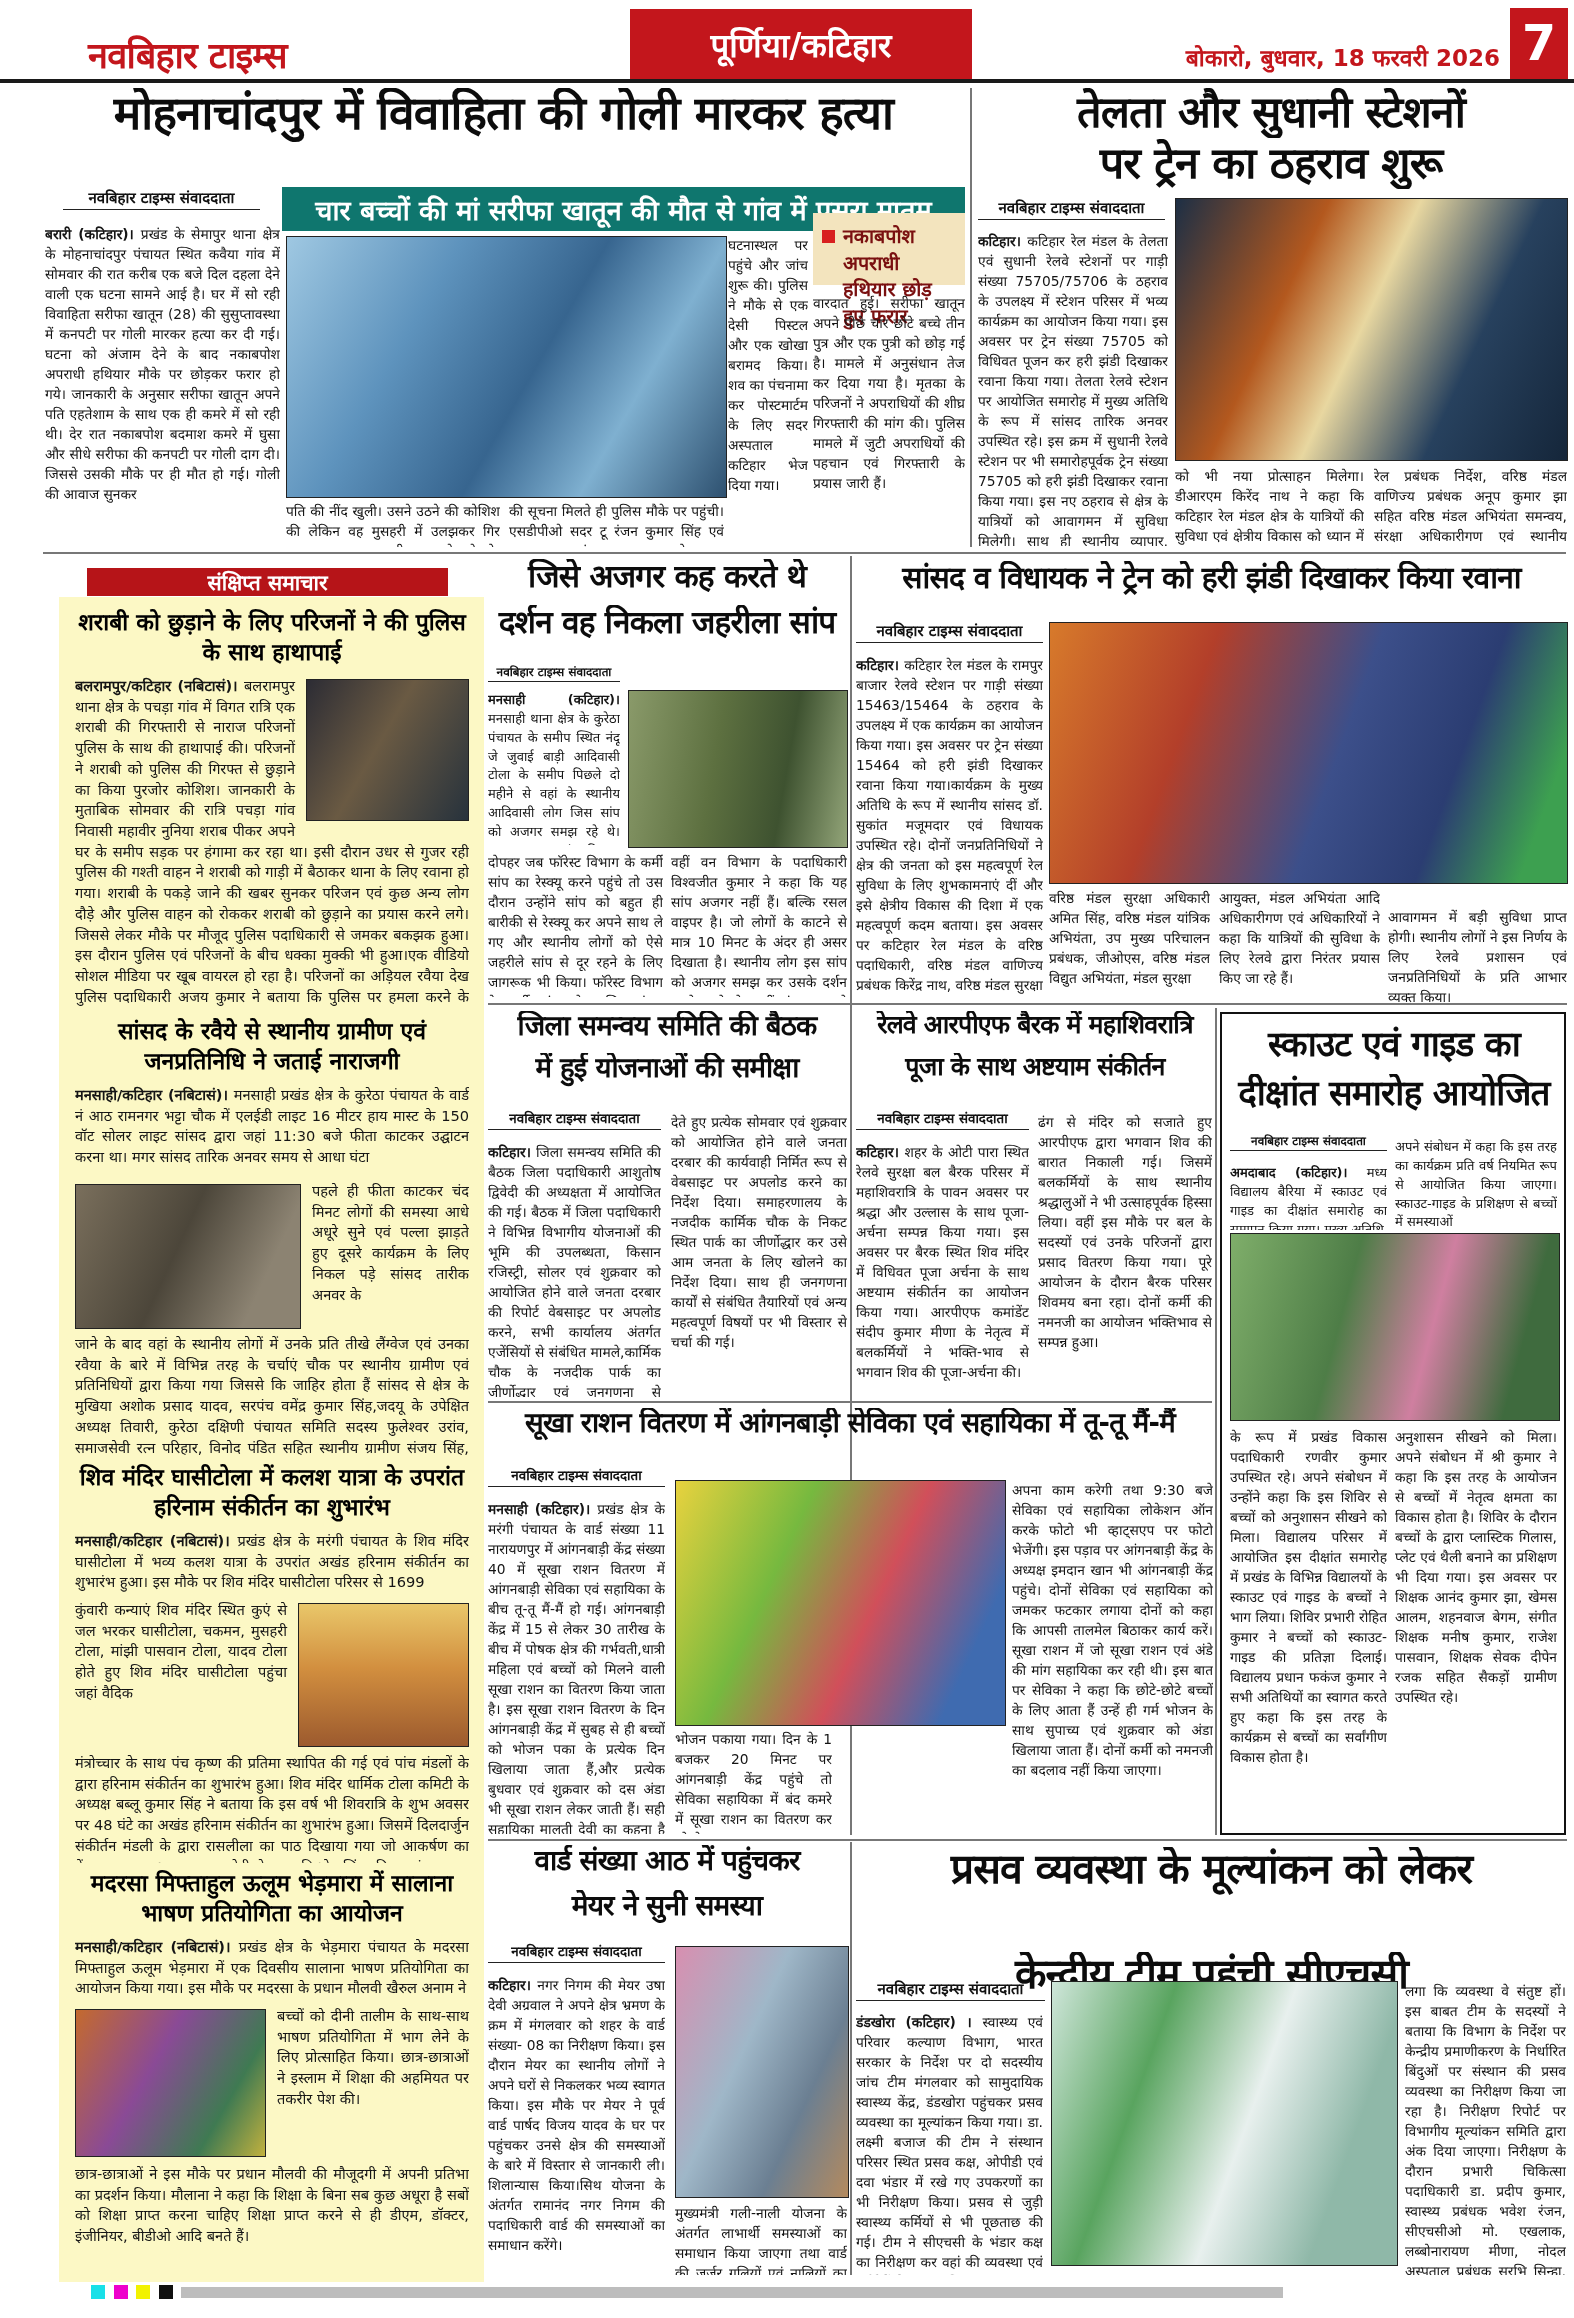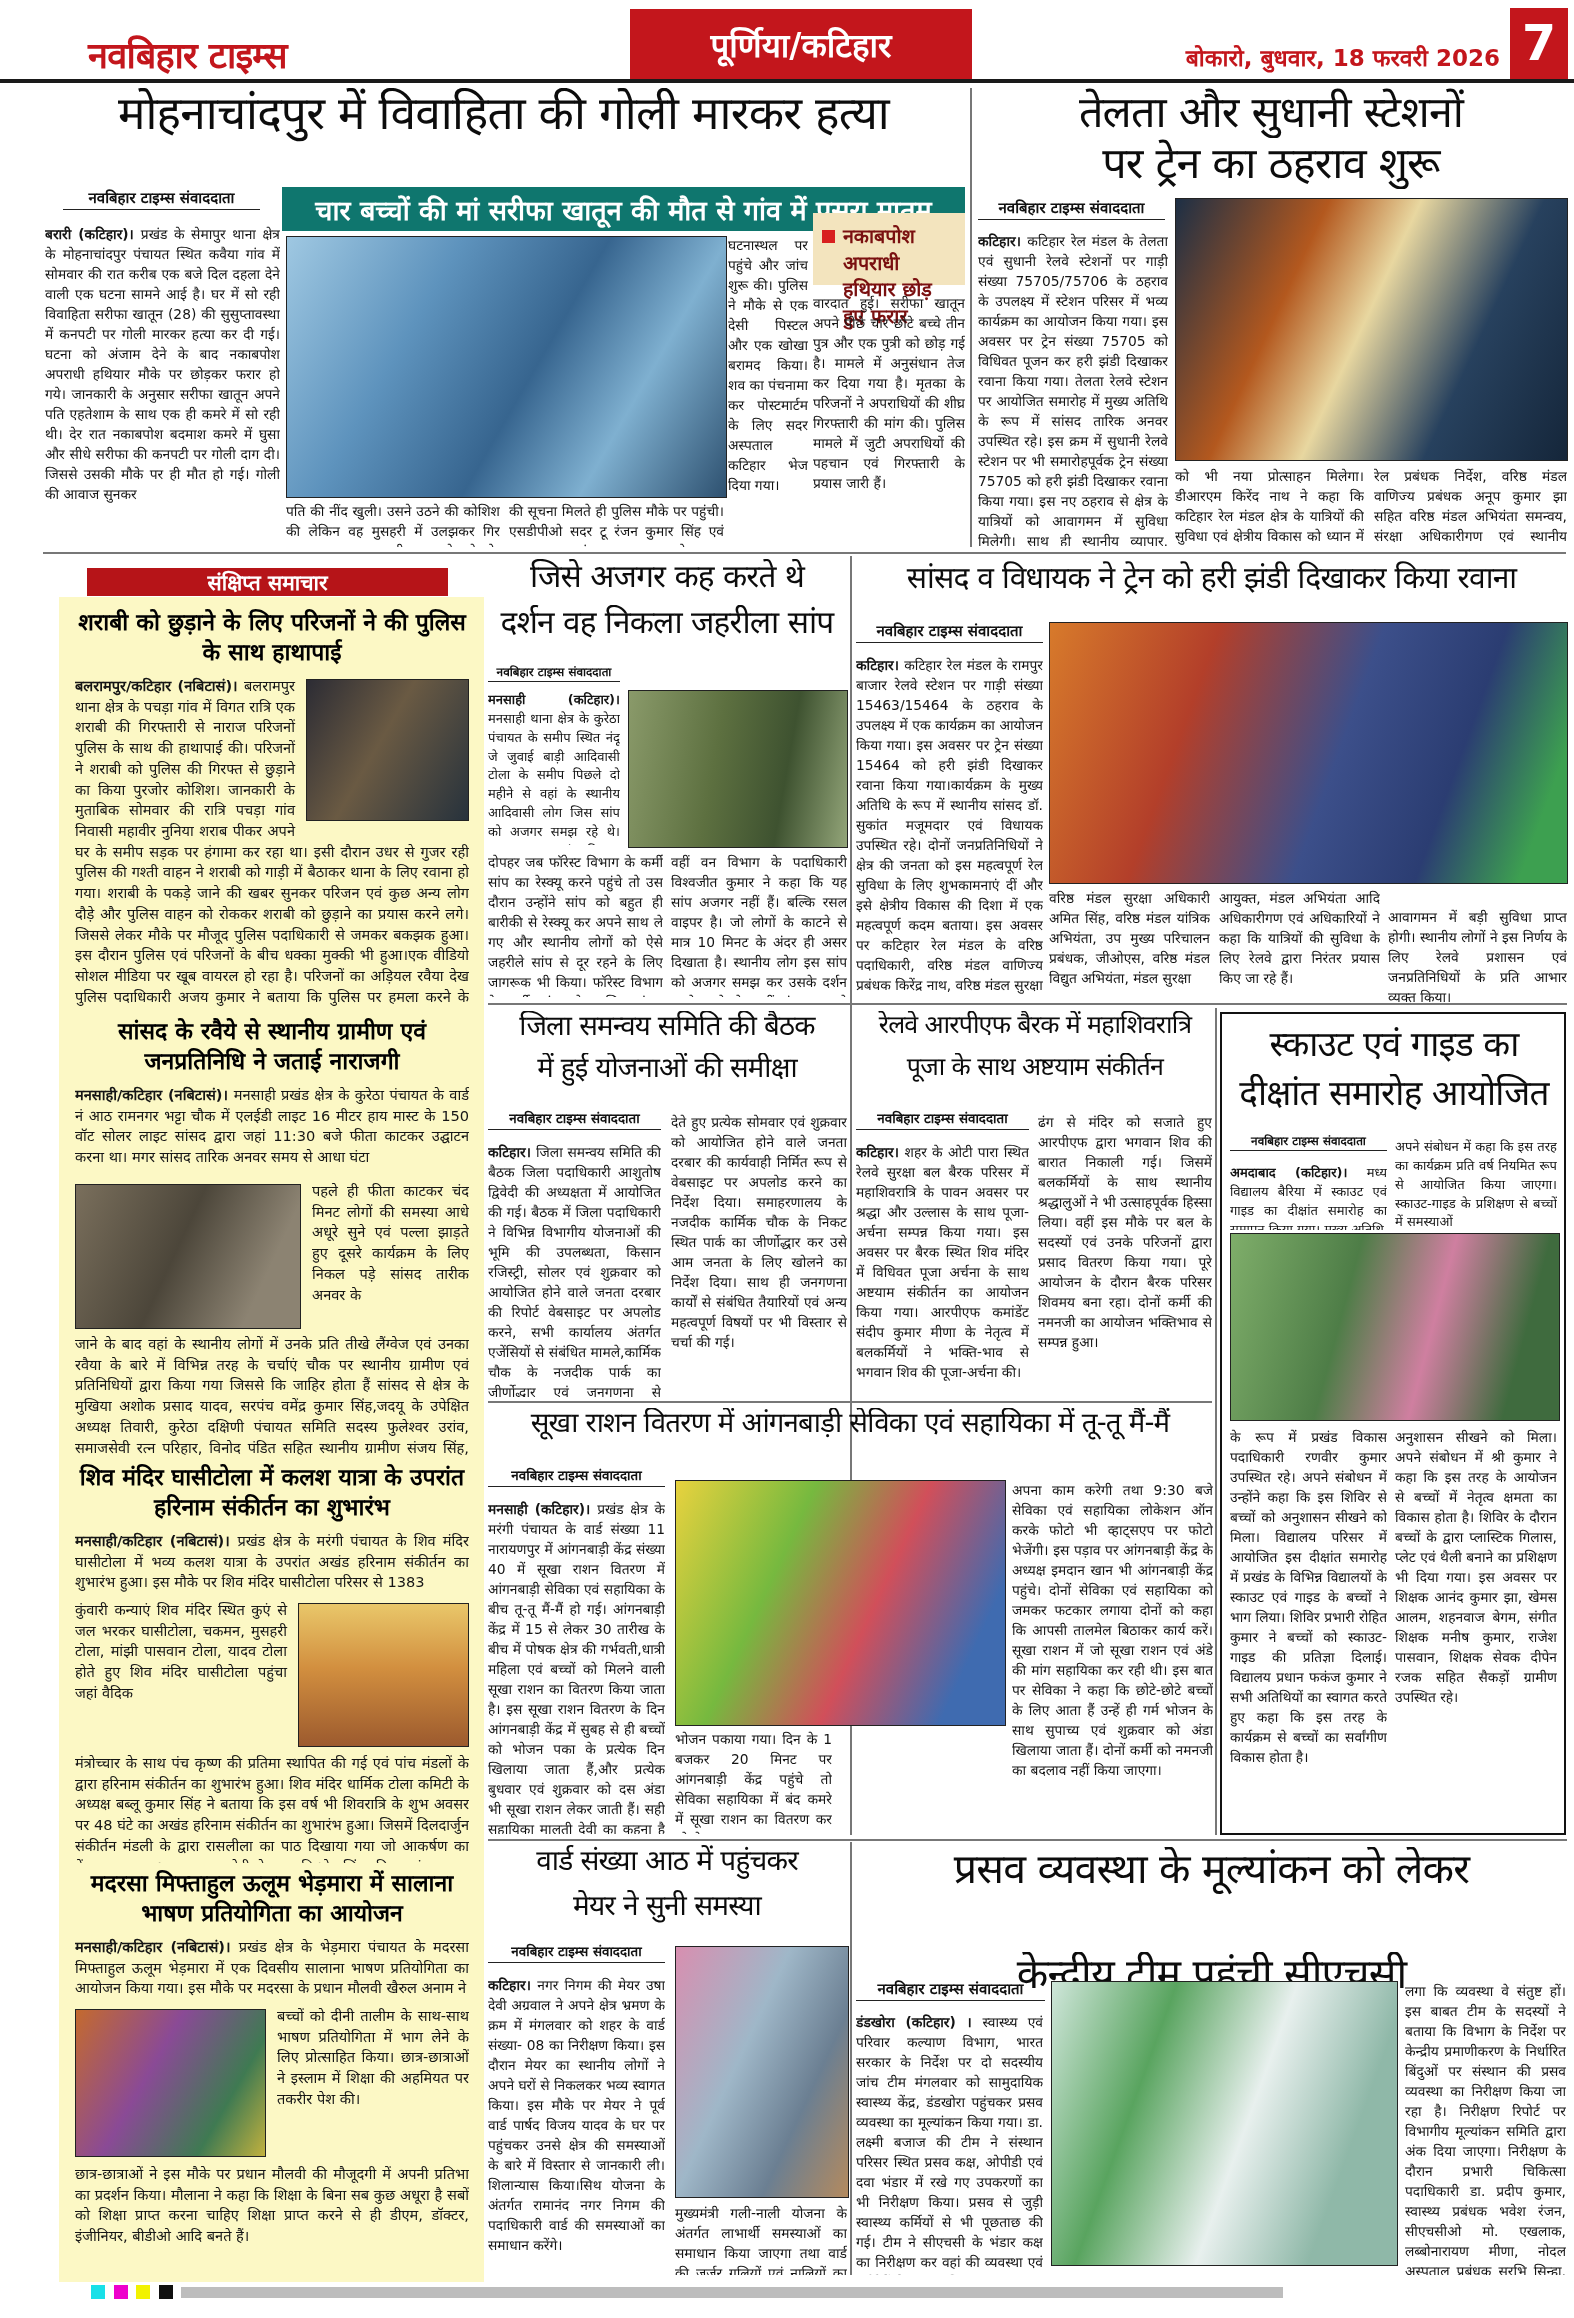--- a/index.html
+++ b/index.html
@@ -8,21 +8,21 @@
   .abs{position:absolute;}
   
   .masthead{font-size:36px;font-weight:700;color:#c3161c;letter-spacing:-0.8px;}
   .secbox{background:#c3161c;color:#fff;font-size:33px;font-weight:700;display:flex;align-items:center;justify-content:center;}
   .edate{color:#c3161c;font-size:23px;font-weight:700;text-align:right;}
   .pgbox{background:#c3161c;color:#fff;font-size:49px;font-weight:700;display:flex;align-items:center;justify-content:center;}
   .rule{background:#1a1a1a;}
   .vline{background:#777;width:1.6px;}
   .hline{background:#777;height:1.6px;}
   
-  .hl{font-weight:400;color:#0c0c0c;text-align:center;line-height:1.12;letter-spacing:-0.8px;overflow:hidden;}
+  .hl{font-weight:700;color:#0c0c0c;text-align:center;line-height:1.12;letter-spacing:-0.8px;overflow:hidden;}
   .by{font-weight:700;font-size:15px;text-align:center;border-bottom:1.6px solid #222;padding-bottom:1.6px;overflow:hidden;white-space:nowrap;}
   .col{font-size:13.8px;line-height:1.45;text-align:justify;overflow:hidden;color:#141414;}
   .dl{font-weight:700;}
   .photo{border:0.8px solid #222;}
   .strip{background:#0f766e;color:#fff;font-weight:700;display:flex;align-items:center;justify-content:center;overflow:hidden;}
   
   .hbox{background:#f3e4be;display:flex;align-items:flex-start;padding:11px 7.9px 6.3px 9.4px;box-sizing:border-box;}
   .hbul{width:12.6px;height:12.6px;background:#d81f1f;margin:6.3px 7.9px 0 0;flex:0 0 auto;}
   .htxt{color:#7a1010;font-weight:700;font-size:19.7px;line-height:1.35;}
   
@@ -98,21 +98,21 @@
 
   <div class="abs bhead" style="left:75px;top:1017px;width:394px;height:63px;">सांसद के रवैये से स्थानीय ग्रामीण एवं जनप्रतिनिधि ने जताई नाराजगी</div>
   <div class="abs bbody" style="left:75px;top:1085px;width:394px;height:93px;"><b class="dl">मनसाही/कटिहार (नबिटासं)। </b><span>मनसाही प्रखंड क्षेत्र के कुरेठा पंचायत के वार्ड नं आठ रामनगर भट्टा चौक में एलईडी लाइट 16 मीटर हाय मास्ट के 150 वॉट सोलर लाइट सांसद द्वारा जहां 11:30 बजे फीता काटकर उद्घाटन करना था। मगर सांसद तारिक अनवर समय से आधा घंटा</span></div>
   <div class="abs bbody" style="left:75px;top:1181px;width:394px;height:150px;">
     <span class="fl left p-b2" style="width:224px;height:143px;display:block;"></span>
     <span>पहले ही फीता काटकर चंद मिनट लोगों की समस्या आधे अधूरे सुने एवं पल्ला झाड़ते हुए दूसरे कार्यक्रम के लिए निकल पड़े सांसद तारीक अनवर के</span>
   </div>
   <div class="abs bbody" style="left:75px;top:1334px;width:394px;height:124px;">जाने के बाद वहां के स्थानीय लोगों में उनके प्रति तीखे लैंग्वेज एवं उनका रवैया के बारे में विभिन्न तरह के चर्चाएं चौक पर स्थानीय ग्रामीण एवं प्रतिनिधियों द्वारा किया गया जिससे कि जाहिर होता हैं सांसद से क्षेत्र के मुखिया अशोक प्रसाद यादव, सरपंच वमेंद्र कुमार सिंह,जदयू के उपेक्षित अध्यक्ष तिवारी, कुरेठा दक्षिणी पंचायत समिति सदस्य फुलेश्वर उरांव, समाजसेवी रत्न परिहार, विनोद पंडित सहित स्थानीय ग्रामीण संजय सिंह, अनूप लाल ऋषि, जितेन्द्र कुमार सिंह, रूदल साह आदि लोगों ने बताया कि सांसद तारिक अनवर आए आकर उद्घाटन इस तरह के चंद मिनट का समय नहीं दिए एवं लोगों को बोलने का मौका नहीं दिए एवं चले गए।</div>
 
   <div class="abs bhead" style="left:75px;top:1463px;width:394px;height:63px;">शिव मंदिर घासीटोला में कलश यात्रा के उपरांत हरिनाम संकीर्तन का शुभारंभ</div>
-  <div class="abs bbody" style="left:75px;top:1531px;width:394px;height:68px;"><b class="dl">मनसाही/कटिहार (नबिटासं)। </b><span>प्रखंड क्षेत्र के मरंगी पंचायत के शिव मंदिर घासीटोला में भव्य कलश यात्रा के उपरांत अखंड हरिनाम संकीर्तन का शुभारंभ हुआ। इस मौके पर शिव मंदिर घासीटोला परिसर से 1383</span></div>
+  <div class="abs bbody" style="left:75px;top:1531px;width:394px;height:68px;"><b class="dl">मनसाही/कटिहार (नबिटासं)। </b><span>प्रखंड क्षेत्र के मरंगी पंचायत के शिव मंदिर घासीटोला में भव्य कलश यात्रा के उपरांत अखंड हरिनाम संकीर्तन का शुभारंभ हुआ। इस मौके पर शिव मंदिर घासीटोला परिसर से 1699</span></div>
   <div class="abs bbody" style="left:75px;top:1600px;width:394px;height:150px;">
     <span class="fl right p-b3" style="width:169px;height:142px;display:block;"></span>
     <span>कुंवारी कन्याएं शिव मंदिर स्थित कुएं से जल भरकर घासीटोला, चकमन, मुसहरी टोला, मांझी पासवान टोला, यादव टोला होते हुए शिव मंदिर घासीटोला पहुंचा जहां वैदिक</span>
   </div>
   <div class="abs bbody" style="left:75px;top:1753px;width:394px;height:110px;">मंत्रोच्चार के साथ पंच कृष्ण की प्रतिमा स्थापित की गई एवं पांच मंडलों के द्वारा हरिनाम संकीर्तन का शुभारंभ हुआ। शिव मंदिर धार्मिक टोला कमिटी के अध्यक्ष बब्लू कुमार सिंह ने बताया कि इस वर्ष भी शिवरात्रि के शुभ अवसर पर 48 घंटे का अखंड हरिनाम संकीर्तन का शुभारंभ हुआ। जिसमें दिलदार्जुन संकीर्तन मंडली के द्वारा रासलीला का पाठ दिखाया गया जो आकर्षण का केंद्र रहा। इस अवसर पर कमेटी के जय किशोर सिंह, दिलरमचंद्र यादव, रविंद्र कुमार सिंह, संतोलाल परिहार, सुधीर सिंह, रणजीत सिंह, आदर्श राठौर, छोटू सिंह, नटवर पासवान, संजीव कुमार सिंह, कृष्ण सिंह आदि उपस्थित रहे ।</div>
 
   <div class="abs bhead" style="left:75px;top:1869px;width:394px;height:63px;">मदरसा मिफ्ताहुल ऊलूम भेड़मारा में सालाना भाषण प्रतियोगिता का आयोजन</div>
   <div class="abs bbody" style="left:75px;top:1937px;width:394px;height:68px;"><b class="dl">मनसाही/कटिहार (नबिटासं)। </b><span>प्रखंड क्षेत्र के भेड़मारा पंचायत के मदरसा मिफ्ताहुल ऊलूम भेड़मारा में एक दिवसीय सालाना भाषण प्रतियोगिता का आयोजन किया गया। इस मौके पर मदरसा के प्रधान मौलवी खैरुल अनाम ने</span></div>
   <div class="abs bbody" style="left:75px;top:2006px;width:394px;height:154px;">
     <span class="fl left p-b4" style="width:189px;height:146px;display:block;"></span>

